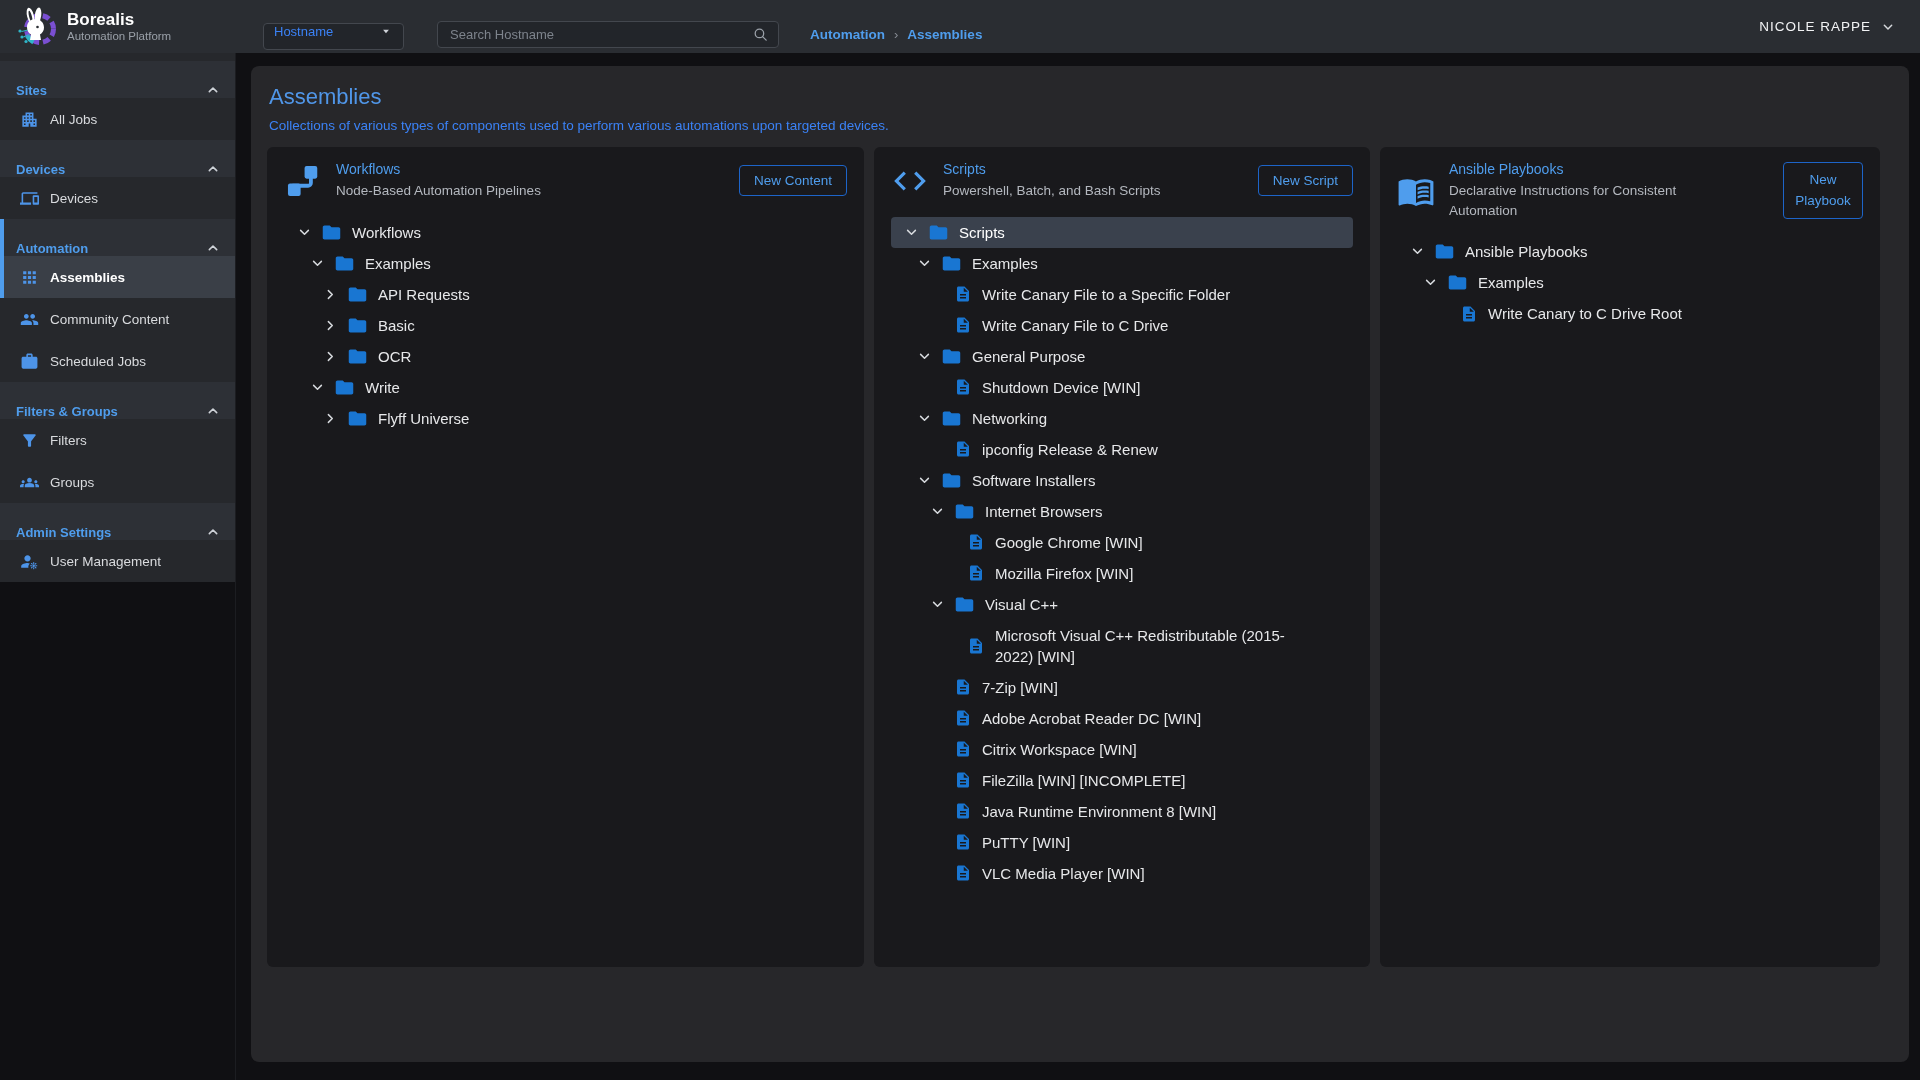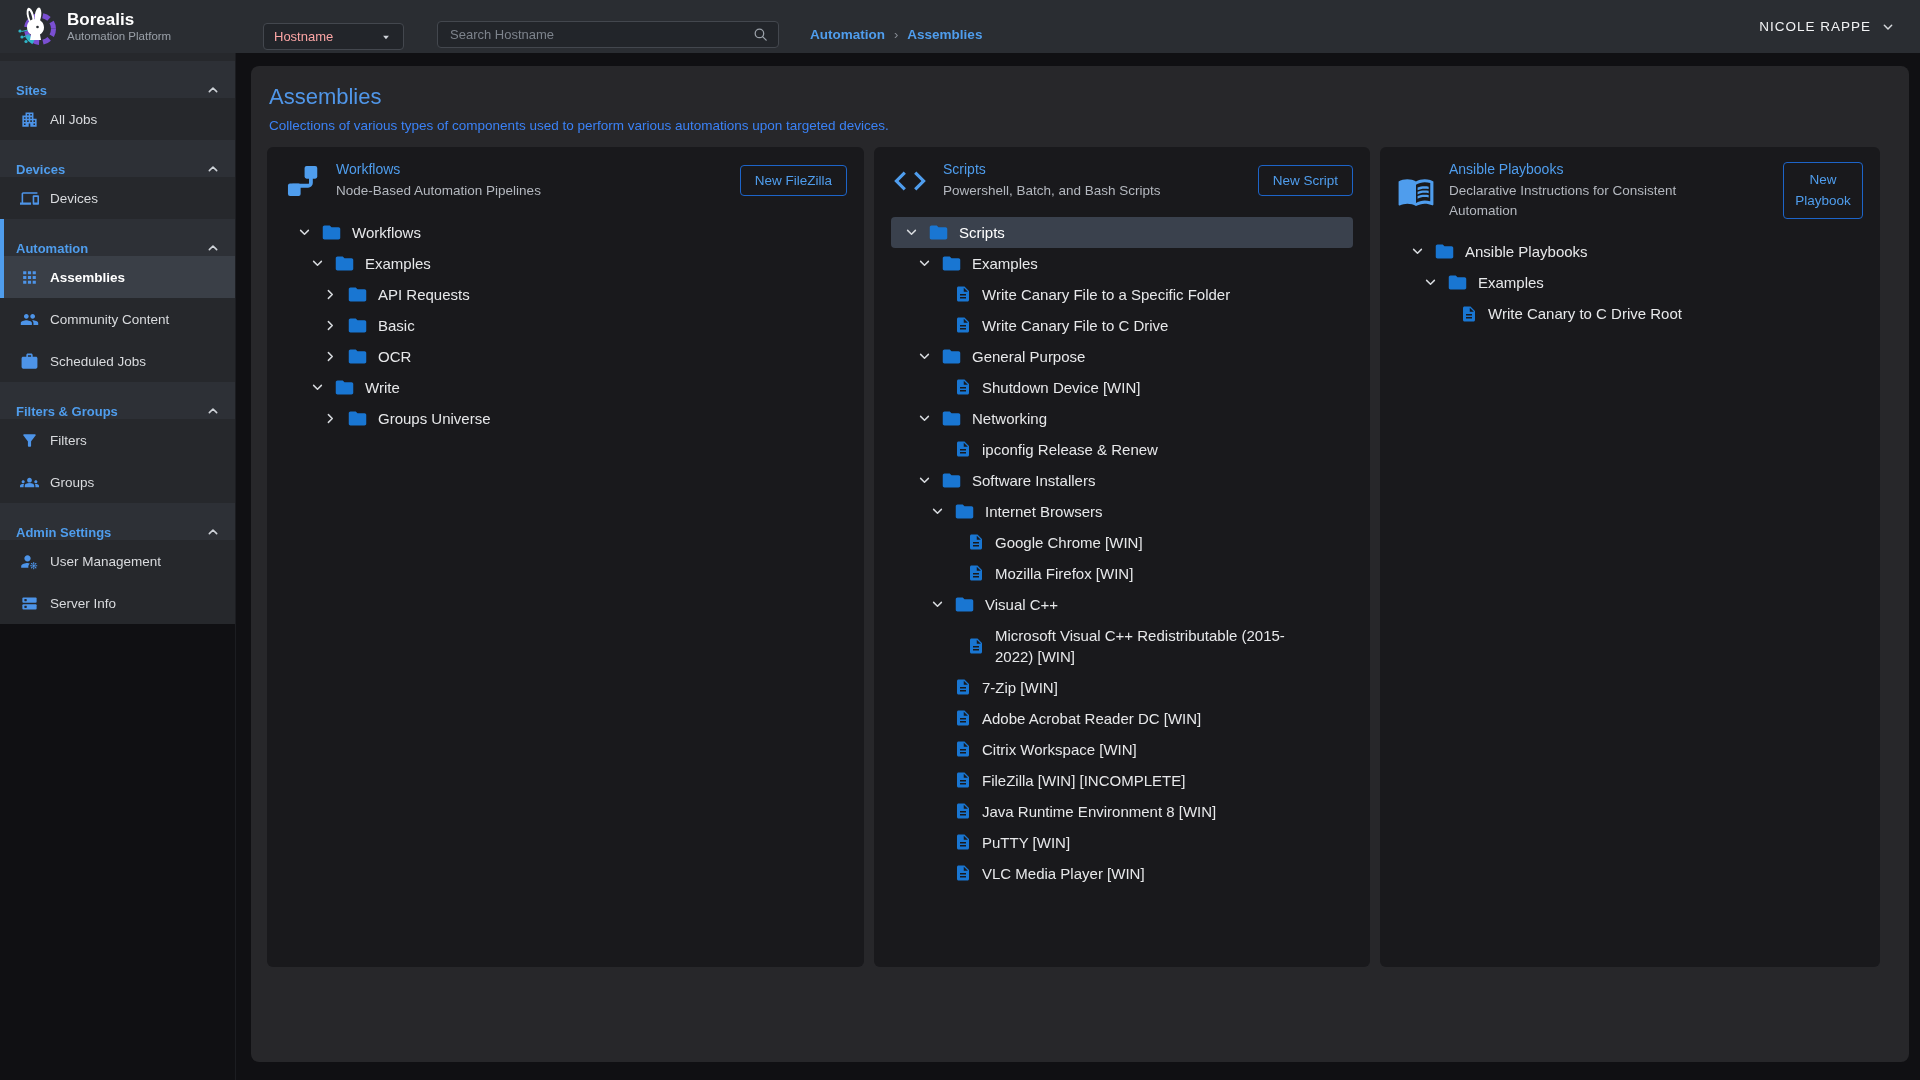--- a/index.html
+++ b/index.html
@@ -12,21 +12,21 @@
   .ic svg{width:100%;height:100%;display:block}
 
   
   .topbar{position:absolute;top:0;left:0;right:0;height:53px;background:#2a2d32;display:flex;align-items:center;z-index:3}
   .brand{display:flex;align-items:center;gap:10px;padding-left:13px;width:249px;box-sizing:border-box}
   .logo{width:44px;height:44px}
   .brand-text{display:flex;flex-direction:column;line-height:1.15}
   .brand-name{font-size:17px;font-weight:bold;color:#fff}
   .brand-tag{font-size:11.5px;color:#9aa0a8}
   .host-select{margin:20px 0 0 14px;width:141px;height:27px;background:#22252a;border:1px solid #43474e;border-radius:4px;
-    display:flex;align-items:center;padding:0 10px;box-sizing:border-box;font-size:13px;color:#fca5a5;cursor:pointer}
+    display:flex;padding:0 10px;box-sizing:border-box;font-size:13px;color:#3b82f6;cursor:pointer}
   .host-caret{margin-left:auto;width:14px;height:14px}
   .search-box{margin:16px 0 0 33px;width:342px;height:27px;background:#22252a;border:1px solid #43474e;border-radius:4px;
     display:flex;align-items:center;padding:0 9px 0 10px;box-sizing:border-box}
   .search-box input{flex:1;background:transparent;border:0;outline:0;color:#eab308;font-size:13px;font-family:inherit}
   .search-box input::placeholder{color:#7d838c}
   .search-ic{width:17px;height:17px}
   .breadcrumb{margin:16px 0 0 31px;display:flex;align-items:center;gap:9px;font-size:13.5px}
   .crumb{color:#4f9ded;font-weight:600;cursor:pointer}
   .crumb-sep{color:#878c94;font-size:13px}
   .user-menu{margin-left:auto;margin-right:24px;display:flex;align-items:center;gap:9px;color:#f2f3f5;
@@ -236,51 +236,40 @@
     <div class="side-item">
          <span class="ic side-ic">
         <svg viewBox="0 0 24 24">
           <path d="M9.5 12c2.21 0 4-1.79 4-4s-1.79-4-4-4-4 1.79-4 4 1.79 4 4 4zm0 2c-2.67 0-8 1.34-8 4v2h9.2c-.13-.42-.2-.86-.2-1.32 0-1.6.8-3.02 2.03-3.87-1.03-.5-2.13-.81-3.03-.81z" fill="#4d94e8"></path>
           <circle cx="17.3" cy="17.3" r="1.5" fill="#4d94e8"></circle>
           <path d="M17.3 13.4v1.3M17.3 19.9v1.3M13.4 17.3h1.3M19.9 17.3h1.3M14.5 14.5l.95.95M19.15 19.15l.95.95M20.1 14.5l-.95.95M15.45 19.15l-.95.95" stroke="#4d94e8" stroke-width="1.4" stroke-linecap="round"></path>
         </svg>
       </span>
          <span>User Management</span>
        </div>
-    <div class="side-item">
-         <span class="ic side-ic">
-        <svg viewBox="0 0 24 24">
-          <rect x="3" y="4.5" width="18" height="6.5" rx="1.3" fill="#4d94e8"></rect>
-          <rect x="3" y="13" width="18" height="6.5" rx="1.3" fill="#4d94e8"></rect>
-          <rect x="5.5" y="6.2" width="3" height="3" rx=".6" fill="#26282d"></rect>
-          <rect x="5.5" y="14.7" width="3" height="3" rx=".6" fill="#26282d"></rect>
-        </svg>
-      </span>
-         <span>Server Info</span>
-       </div>
   </aside>
 
 <main class="main-panel">
   <h1 class="page-title">Assemblies</h1>
   <p class="page-desc">Collections of various types of components used to perform various automations upon targeted devices.</p>
   <div class="cards">
       <section class="card workflows">
        <div class="card-header">
          <span class="ic card-icon">
             <svg viewBox="0 0 24 24">
               <path d="M17 10v3.2c0 1-.8 1.8-1.8 1.8H6.5V17" fill="none" stroke="#4f9ded" stroke-width="2.4"></path>
               <rect x="13" y="2.5" width="8" height="8" rx="1.3" fill="#4f9ded"></rect>
               <rect x="2.5" y="13.5" width="8" height="8" rx="1.3" fill="#4f9ded"></rect>
             </svg>
           </span>
          <div class="card-titles">
            <div class="card-title">Workflows</div>
            <div class="card-subtitle">Node-Based Automation Pipelines</div>
          </div>
-         <button class="card-btn">New FileZilla</button>
+         <button class="card-btn">New Content</button>
        </div>
        <div class="tree">
           <div class="tree-row" style="padding-left:12px">
         <span class="ic toggle">
               <svg viewBox="0 0 24 24">
                 <path d="M6.5 9l5.5 5.5L17.5 9" fill="none" stroke="#d6d9dd" stroke-width="2.1" stroke-linecap="round" stroke-linejoin="round"></path>
               </svg>
             </span>
         <span class="ic folder-ic">
               <svg viewBox="0 0 24 24">
@@ -358,21 +347,21 @@
         <span class="ic toggle">
               <svg viewBox="0 0 24 24">
                 <path d="M9 6.5l5.5 5.5L9 17.5" fill="none" stroke="#d6d9dd" stroke-width="2.1" stroke-linecap="round" stroke-linejoin="round"></path>
               </svg>
             </span>
         <span class="ic folder-ic">
               <svg viewBox="0 0 24 24">
                 <path d="M10 4H4c-1.1 0-2 .9-2 2v12c0 1.1.9 2 2 2h16c1.1 0 2-.9 2-2V8c0-1.1-.9-2-2-2h-8l-2-2z" fill="#1976d2"></path>
               </svg>
             </span>
-        <span class="tree-label">Groups Universe</span>
+        <span class="tree-label">Flyff Universe</span>
       </div>
         </div>
      </section>
       <section class="card scripts">
        <div class="card-header">
          <span class="ic card-icon">
             <svg viewBox="0 0 24 24">
               <path d="M9.4 16.6 4.8 12l4.6-4.6L8 6l-6 6 6 6 1.4-1.4zm5.2 0 4.6-4.6-4.6-4.6L16 6l6 6-6 6-1.4-1.4z" fill="#4f9ded"></path>
             </svg>
           </span>

